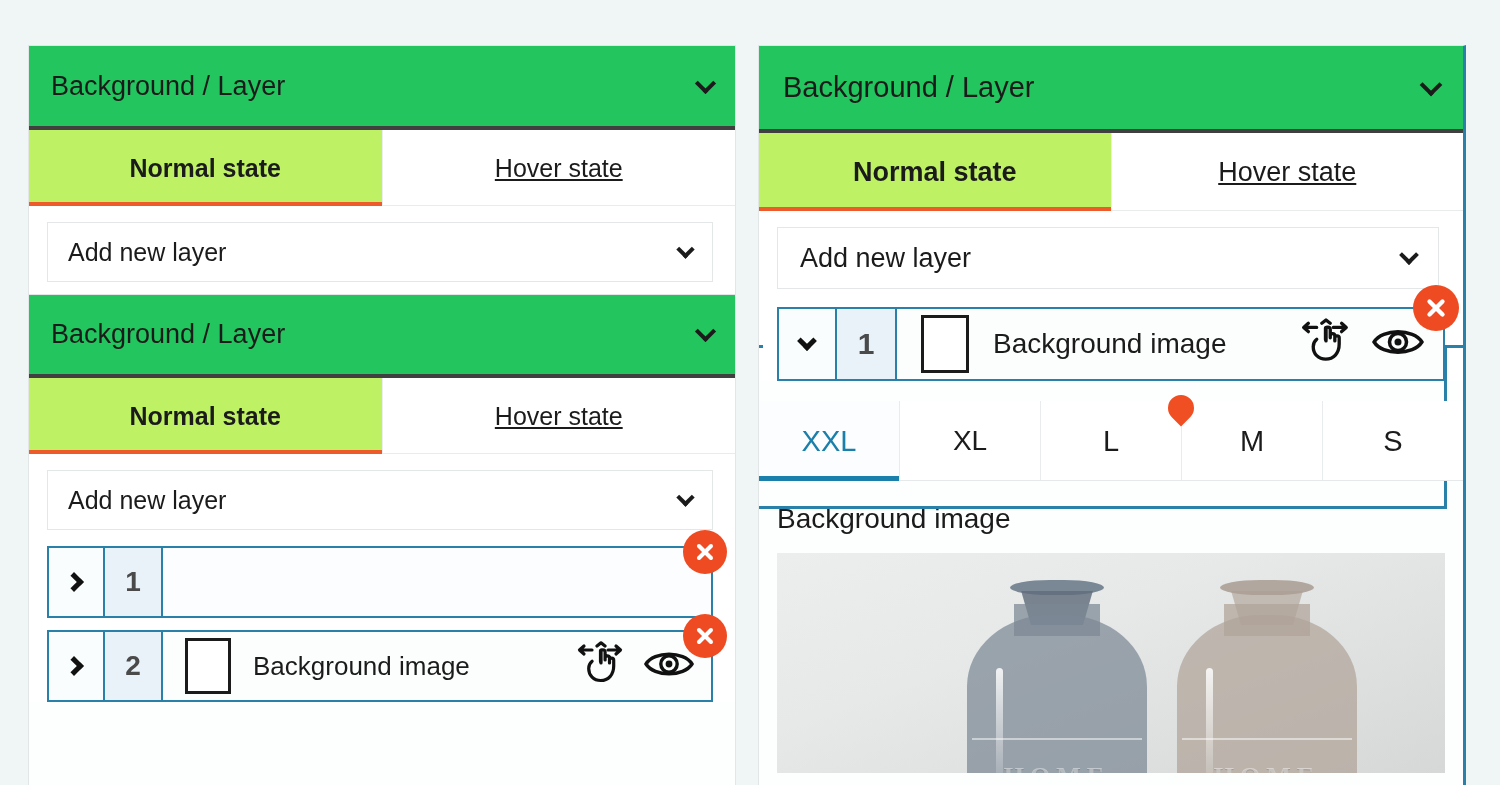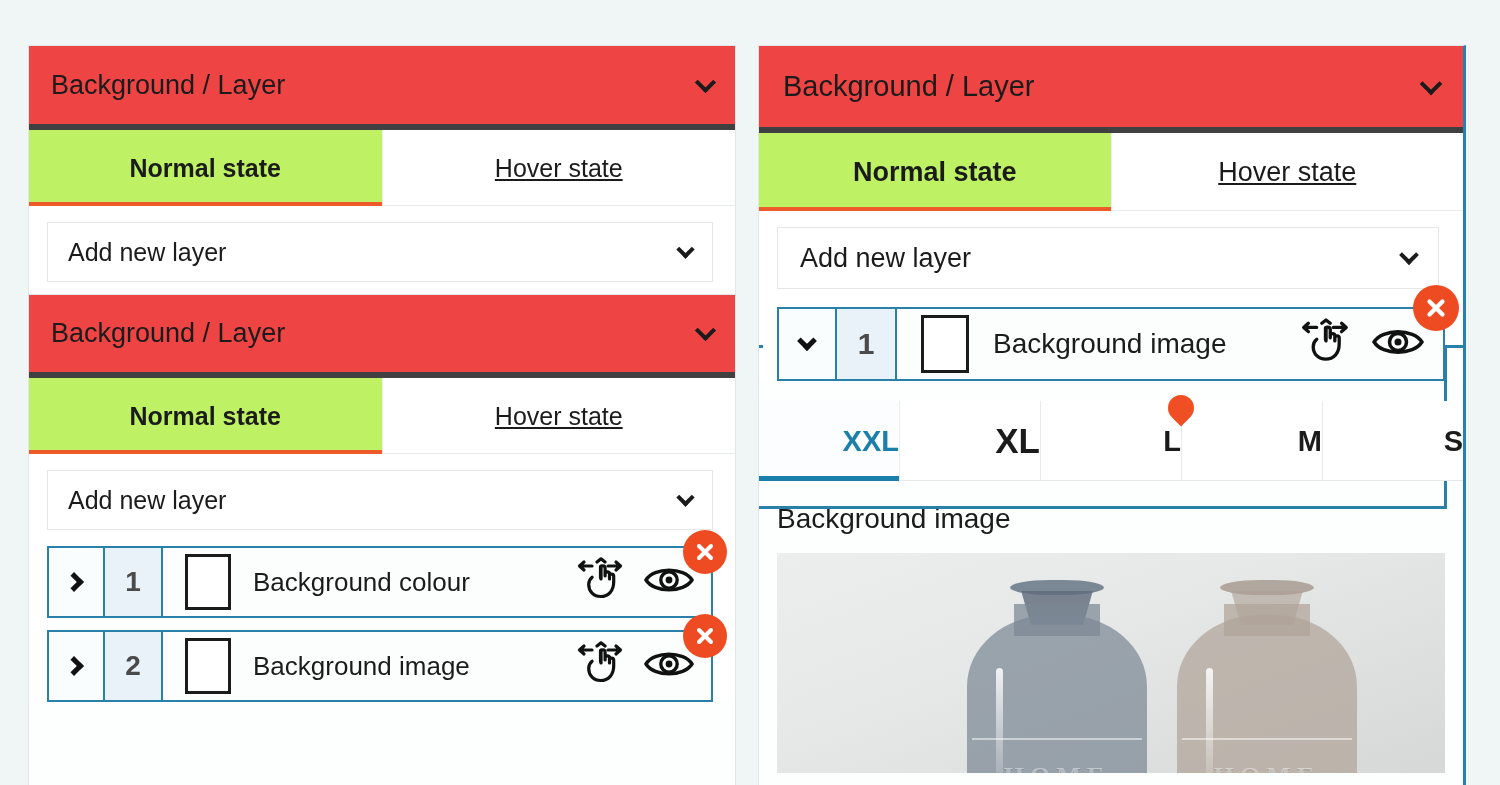--- a/index.html
+++ b/index.html
@@ -18,22 +18,22 @@
     border: 1px solid #e3e6e6;
     overflow: hidden;
   }
   .panel-left  { left: 28px;  top: 45px;  width: 708px; height: 760px; }
   .panel-right { left: 758px; top: 45px;  width: 708px; height: 760px;
                  border-right: 3px solid #2980a8; }
 
   
   .sec-header {
     display: flex; align-items: center; justify-content: space-between;
-    background: #ef4444;
-    border-bottom: 6px solid #404040;
+    background: #22c55e;
+    border-bottom: 4px solid #404040;
   }
   .sec-header .title { color: #1b1b1b; white-space: nowrap; }
   .chev-dn {
     display: inline-block; flex: 0 0 auto;
     border-right: 4px solid #1b1b1b; border-bottom: 4px solid #1b1b1b;
     transform: rotate(45deg);
   }
 
   
   .state-tabs { display: flex; background: #ffffff; border-bottom: 1px solid #e9ecec; }
@@ -97,23 +97,23 @@
   .btn-delete svg { display: block; }
 
   
   .bracket { position: absolute; z-index: 2; pointer-events: none; }
   .bk-h { background: #2980a8; position: absolute; }
   .bk-v { background: #2980a8; position: absolute; }
 
   
   .bp-tabs { display: flex; background: #ffffff; border-bottom: 1px solid #e6e9e9; }
   .bp-tab {
-    flex: 1 1 0; text-align: right; position: relative;
+    flex: 1 1 0; text-align: center; position: relative;
     background: #ffffff; border-right: 1px solid #e9ecec;
-    color: #1b1b1b; font-weight: bold;
+    color: #1b1b1b; font-weight: normal;
   }
   .bp-tab:last-child { border-right: none; }
   .bp-tab.active { color: #1b7fab; background: #fbfdfe; }
   .bp-tab.active::after {
     content: ""; position: absolute; left: 0; right: 0; bottom: -1px;
     height: 5px; background: #1b7fab;
   }
   .bp-dot {
     position: absolute; width: 26px; height: 26px; top: -6px; right: -13px;
     background: #f04e23; border-radius: 50% 50% 50% 0%;
@@ -222,48 +222,20 @@
 
       <div class="layer-area" style="padding:6px 22px 0 18px;">
 
         <div style="position:relative;margin-bottom:12px;">
           <div class="layer-row" style="height:72px;">
             <div class="cell-chev" style="width:56px;">
               <span class="chev-rt" style="width:14px;height:14px;margin-left:-5px;"></span>
             </div>
             <div class="cell-num" style="width:58px;font-size:28px;">
               <span>1</span>
-            </div>
-            <div class="cell-body" style="padding:0 16px 0 22px;">
-              <span class="swatch" style="width:46px;height:56px;"></span>
-              <span class="layer-label" style="font-size:26px;margin-left:22px;">Background colour</span>
-              <span class="icon-drag">
-                <svg width="52" height="46" viewBox="0 0 52 46">
-                  <g fill="none" stroke="#111" stroke-width="3.2" stroke-linecap="round" stroke-linejoin="round">
-                    <path d="M17 9 H5 M9 5 L4.5 9 L9 13"></path>
-                    <path d="M33 9 H45 M41 5 L45.5 9 L41 13"></path>
-                    <path d="M26 9 v13"></path>
-                      <path d="M22 5 l4-3.2 l4 3.2"></path>
-                    <path d="M25.5 9.5 v11 M25.5 11 c0-3 4.6-3 4.6 0 v8
-                             M30.1 17 c0-2.8 4.4-2.8 4.4 0 v5
-                             M34.5 19 c0-2.6 4.2-2.6 4.2 0 v6
-                             c0 8.8-5.4 14.5-13 14.5 c-7 0-12-5-12-12
-                             c0-3.2 1.4-5.6 3.4-7.2"></path>
-                  </g>
-                </svg>
-              </span>
-              <span class="icon-eye" style="margin-left:16px;">
-                <svg width="52" height="34" viewBox="0 0 52 34">
-                  <g fill="none" stroke="#111" stroke-width="3.4">
-                    <path d="M3 17 C11 4 41 4 49 17 C41 30 11 30 3 17 Z"></path>
-                    <circle cx="26" cy="17" r="8.2"></circle>
-                    <circle cx="26" cy="17" r="3.4" fill="#111" stroke="none"></circle>
-                  </g>
-                </svg>
-              </span>
             </div>
           </div>
           <div class="btn-delete" style="width:44px;height:44px;top:-16px;right:-14px;">
             <svg width="24" height="24" viewBox="0 0 24 24">
               <g stroke="#fff" stroke-width="4" stroke-linecap="round">
                 <path d="M6 6 L18 18"></path>
                   <path d="M18 6 L6 18"></path>
               </g>
             </svg>
           </div>
@@ -397,21 +369,21 @@
             </g>
           </svg>
         </div>
       </div>
     </div>
 
     <div class="bp-tabs" style="height:80px;margin-top:20px;position:relative;z-index:3;">
       <div class="bp-tab active" style="line-height:80px;font-size:29px;">
         <span>XXL</span>
       </div>
-      <div class="bp-tab" style="line-height:80px;font-size:35px;">
+      <div class="bp-tab" style="line-height:80px;font-size:28px;">
         <span>XL</span>
       </div>
       <div class="bp-tab" style="line-height:80px;font-size:29px;">
         <span>L</span>
         <span class="bp-dot"></span>
       </div>
       <div class="bp-tab" style="line-height:80px;font-size:29px;">
         <span>M</span>
       </div>
       <div class="bp-tab" style="line-height:80px;font-size:29px;">

